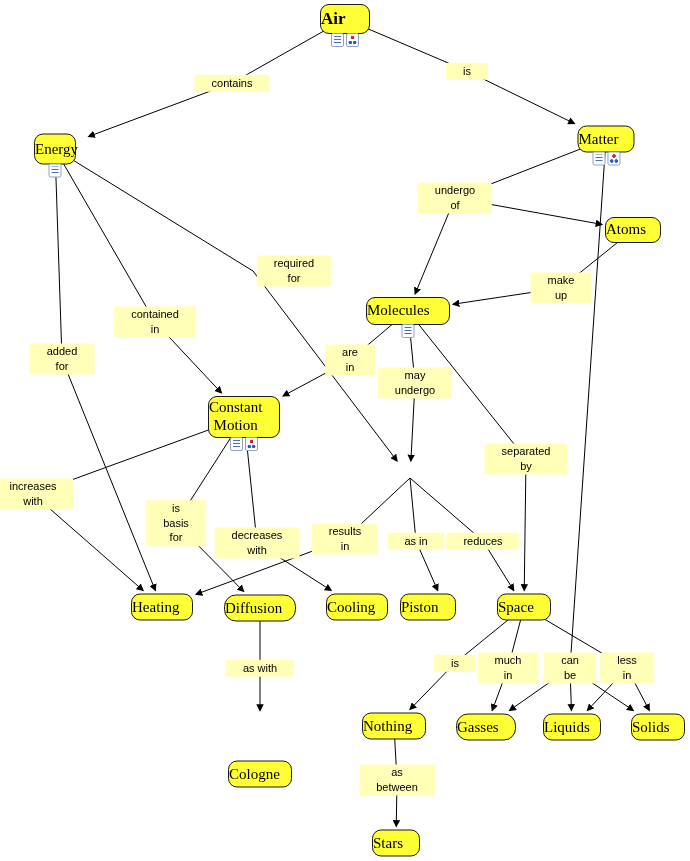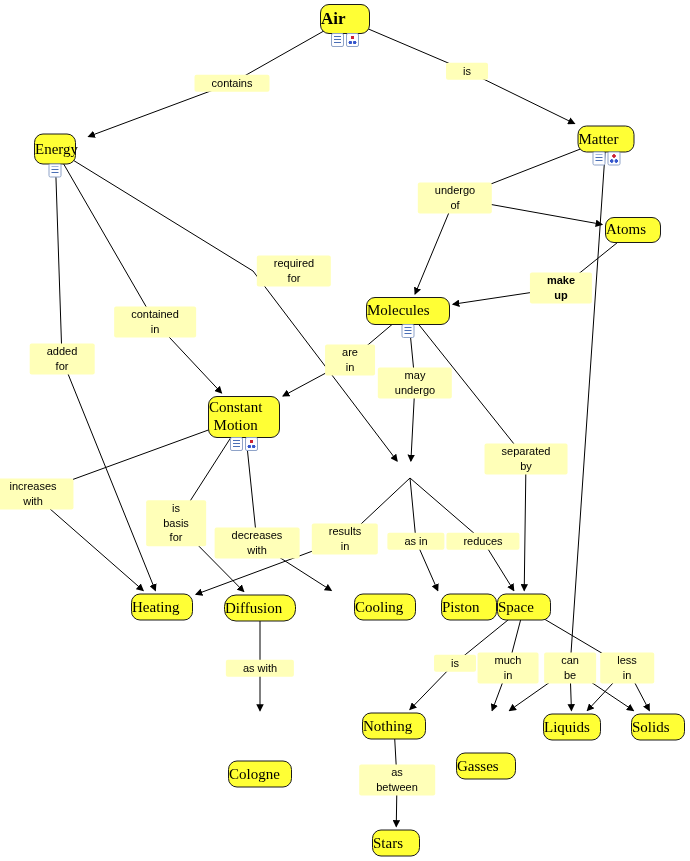--- a/index.html
+++ b/index.html
@@ -134,52 +134,52 @@
           <span class="res-icon text"></span>
           <span class="res-icon cmap"></span>
         </div>
       </div>
       <div class="concept" style="left: 162px; top: 607px; width: 62px; height: 27px;">
         <span class="clabel">Heating</span>
       </div>
       <div class="concept" style="left: 260px; top: 608px; width: 72px; height: 27px; border-radius: 12px;">
         <span class="clabel">Diffusion</span>
       </div>
-      <div class="concept" style="left: 357px; top: 607px; width: 62px; height: 27px; margin-left: 28px;">
+      <div class="concept" style="left: 357px; top: 607px; width: 62px; height: 27px;">
         <span class="clabel">Cooling</span>
       </div>
-      <div class="concept" style="left: 469px; top: 607px; width: 56px; height: 27px;">
+      <div class="concept" style="left: 428px; top: 607px; width: 56px; height: 27px;">
         <span class="clabel">Piston</span>
       </div>
       <div class="concept" style="left: 524px; top: 607px; width: 54px; height: 27px;">
         <span class="clabel">Space</span>
       </div>
       <div class="concept" style="left: 394px; top: 726px; width: 64px; height: 27px;">
         <span class="clabel">Nothing</span>
       </div>
-      <div class="concept" style="left: 486px; top: 766px; width: 60px; height: 27px;">
+      <div class="concept" style="left: 486px; top: 727px; width: 60px; height: 27px; border-radius: 12px;">
         <span class="clabel">Gasses</span>
       </div>
       <div class="concept" style="left: 572px; top: 727px; width: 58px; height: 27px;">
         <span class="clabel">Liquids</span>
       </div>
       <div class="concept" style="left: 658px; top: 727px; width: 54px; height: 27px;">
         <span class="clabel">Solids</span>
       </div>
       <div class="concept" style="left: 260px; top: 727px; width: 64px; height: 27px; margin-top: 47px;">
         <span class="clabel">Cologne</span>
       </div>
       <div class="concept" style="left: 396px; top: 843px; width: 48px; height: 27px;">
         <span class="clabel">Stars</span>
       </div>
       <div class="link" style="left: 232px; top: 83px;">contains</div>
       <div class="link" style="left: 467px; top: 71px;">is</div>
       <div class="link" style="left: 455px; top: 198px;">undergo
 of</div>
-      <div class="link" style="left: 561px; top: 288px; font-weight: bold;">make
+      <div class="link" style="left: 561px; top: 288px;">make
 up</div>
       <div class="link" style="left: 261px; top: 271px; margin-left: 33px;">required
 for</div>
       <div class="link" style="left: 155px; top: 322px;">contained
 in</div>
       <div class="link" style="left: 62px; top: 359px;">added
 for</div>
       <div class="link" style="left: 350px; top: 360px;">are
 in</div>
       <div class="link" style="left: 415px; top: 383px;">may

